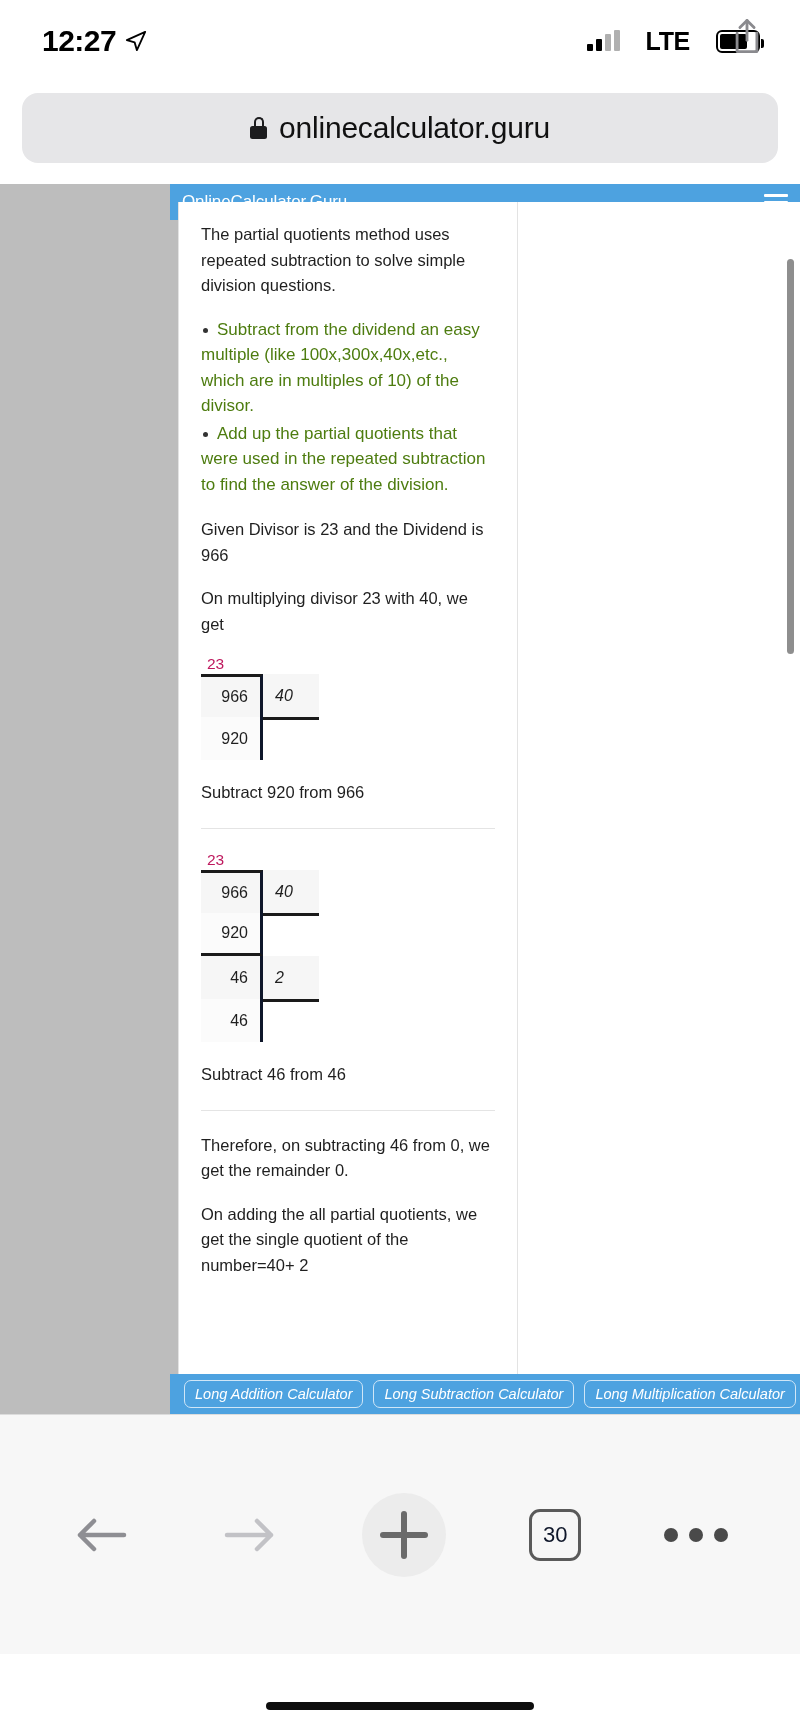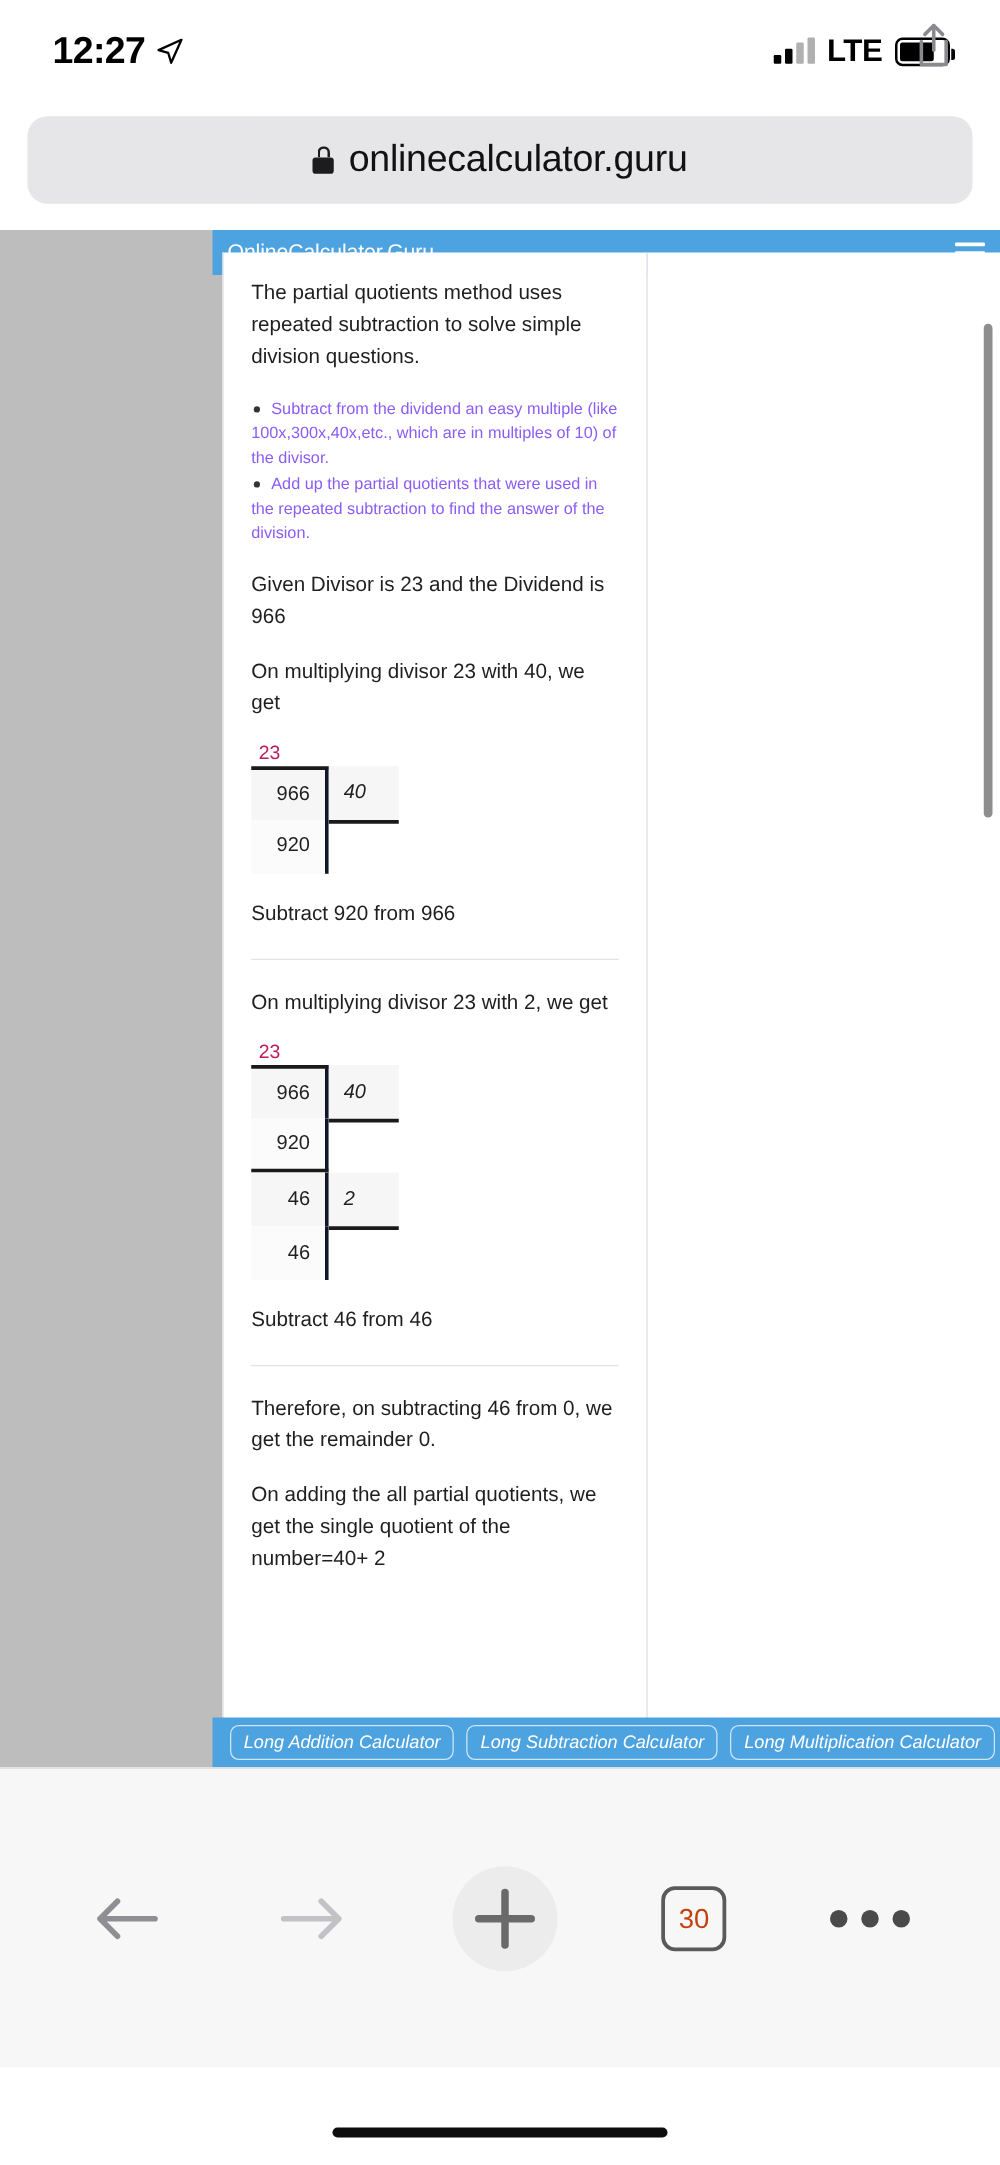--- a/index.html
+++ b/index.html
@@ -13,21 +13,21 @@
 
   
   .statusbar {
     position: absolute; top: 0; left: 0; width: 800px; height: 82px;
     display: flex; align-items: center; justify-content: space-between;
     padding: 0 40px 0 42px;
   }
   .status-left { display: flex; align-items: center; gap: 9px; }
   .status-time { font-size: 30px; font-weight: bold; color: #000; letter-spacing: -0.5px; }
   .loc-arrow { width: 22px; height: 22px; display:block; }
-  .status-right { display: flex; align-items: center; gap: 10px; }
+  .status-right { display: flex; align-items: center; gap: 26px; }
   .bars { display: flex; align-items: flex-end; gap: 3px; height: 20px; }
   .bars i { display:block; width: 6px; background:#000; border-radius:1px; }
   .bars i:nth-child(1){ height: 7px; }
   .bars i:nth-child(2){ height: 12px; }
   .bars i:nth-child(3){ height: 17px; background:#b0b0b0; }
   .bars i:nth-child(4){ height: 21px; background:#b0b0b0; }
   .lte { font-size: 25px; font-weight: bold; color:#000; letter-spacing:-0.3px; }
   .battery { position: relative; width: 44px; height: 23px; border: 2.5px solid #000; border-radius: 6px; padding: 2px; }
   .battery::after { content:""; position:absolute; right:-6px; top:7px; width:3px; height:9px; background:#000; border-radius:0 2px 2px 0; }
   .battery span { display:block; width: 76%; height: 100%; background:#000; border-radius: 2px; }
@@ -65,21 +65,21 @@
   .right-col {
     position:absolute; top: 18px; left: 518px; width: 282px; height: 1190px; background:#fff;
   }
   .page-scrollbar {
     position:absolute; top: 75px; right: 6px; width: 7px; height: 395px;
     background:#8e8e8e; border-radius: 4px;
   }
 
   p.body { font-size: 16.5px; line-height: 1.55; color: #1f1f1f; margin-bottom: 18px; }
   ul.rules { list-style: none; margin: 0 0 20px 0; }
-  ul.rules li { font-size: 13px; line-height: 1.5; color:#8b5cf6; margin-bottom: 2px; position: relative; padding-left: 0; text-indent: 0; }
+  ul.rules li { font-size: 17px; line-height: 1.5; color:#4d7c0f; margin-bottom: 2px; position: relative; padding-left: 0; text-indent: 0; }
   ul.rules li .dot { display:inline-block; width: 5px; height: 5px; border-radius:50%; background:#333; vertical-align: middle; margin-right: 9px; margin-left: 2px; }
   .hr { height:1px; background:#e4e4e4; margin: 22px 0; border: none; }
 
   
   .divblock { margin: 10px 0 20px 0; }
   .divisor { font-size: 15.5px; color:#be185d; margin-bottom: 1px; padding-left: 6px; }
   .dgrid { display: inline-block; }
   .drow { display: flex; align-items: stretch; }
   .cell {
     font-size: 16px; color:#1f1f1f; display:flex; align-items:center;
@@ -107,21 +107,21 @@
   
   .toolbar {
     position:absolute; top: 1414px; left:0; width: 800px; height: 240px;
     background:#f7f7f7; border-top: 1px solid #dcdcdc;
     display:flex; align-items: center; justify-content: space-around; padding: 0 30px;
   }
   .tb-btn { display:flex; align-items:center; justify-content:center; }
   .tabs-count {
     width: 52px; height: 52px; border: 3.5px solid #5a5a5a; border-radius: 11px;
     display:flex; align-items:center; justify-content:center;
-    font-size: 22px; color:#c2410c; font-weight: 500;
+    font-size: 22px; color:#0f172a; font-weight: 500;
   }
   .plus-circle {
     width: 84px; height: 84px; border-radius:50%; background:#ececec;
     display:flex; align-items:center; justify-content:center; position: relative;
   }
   .plus-circle::before, .plus-circle::after { content:""; position:absolute; background:#6a6a6a; border-radius:3px; }
   .plus-circle::before { width: 48px; height: 6px; }
   .plus-circle::after { width: 6px; height: 48px; }
   .dots { display:flex; gap: 11px; }
   .dots i { width: 14px; height: 14px; border-radius:50%; background:#4a4a4a; display:block; }
@@ -208,21 +208,20 @@
             <div class="cell left plain vline">920</div>
             <div class="cell right empty topbar"></div>
           </div>
         </div>
       </div>
 
       <p class="body">Subtract 920 from 966</p>
 
       <hr class="hr">
 
-      <p class="body">On multiplying divisor 23 with 2, we get</p>
 
       <div class="divblock">
         <div class="divisor">23</div>
         <div class="dgrid">
           <div class="drow">
             <div class="cell left topbar vline">966</div>
             <div class="cell right">40</div>
           </div>
           <div class="drow">
             <div class="cell left plain vline botbar">920</div>

